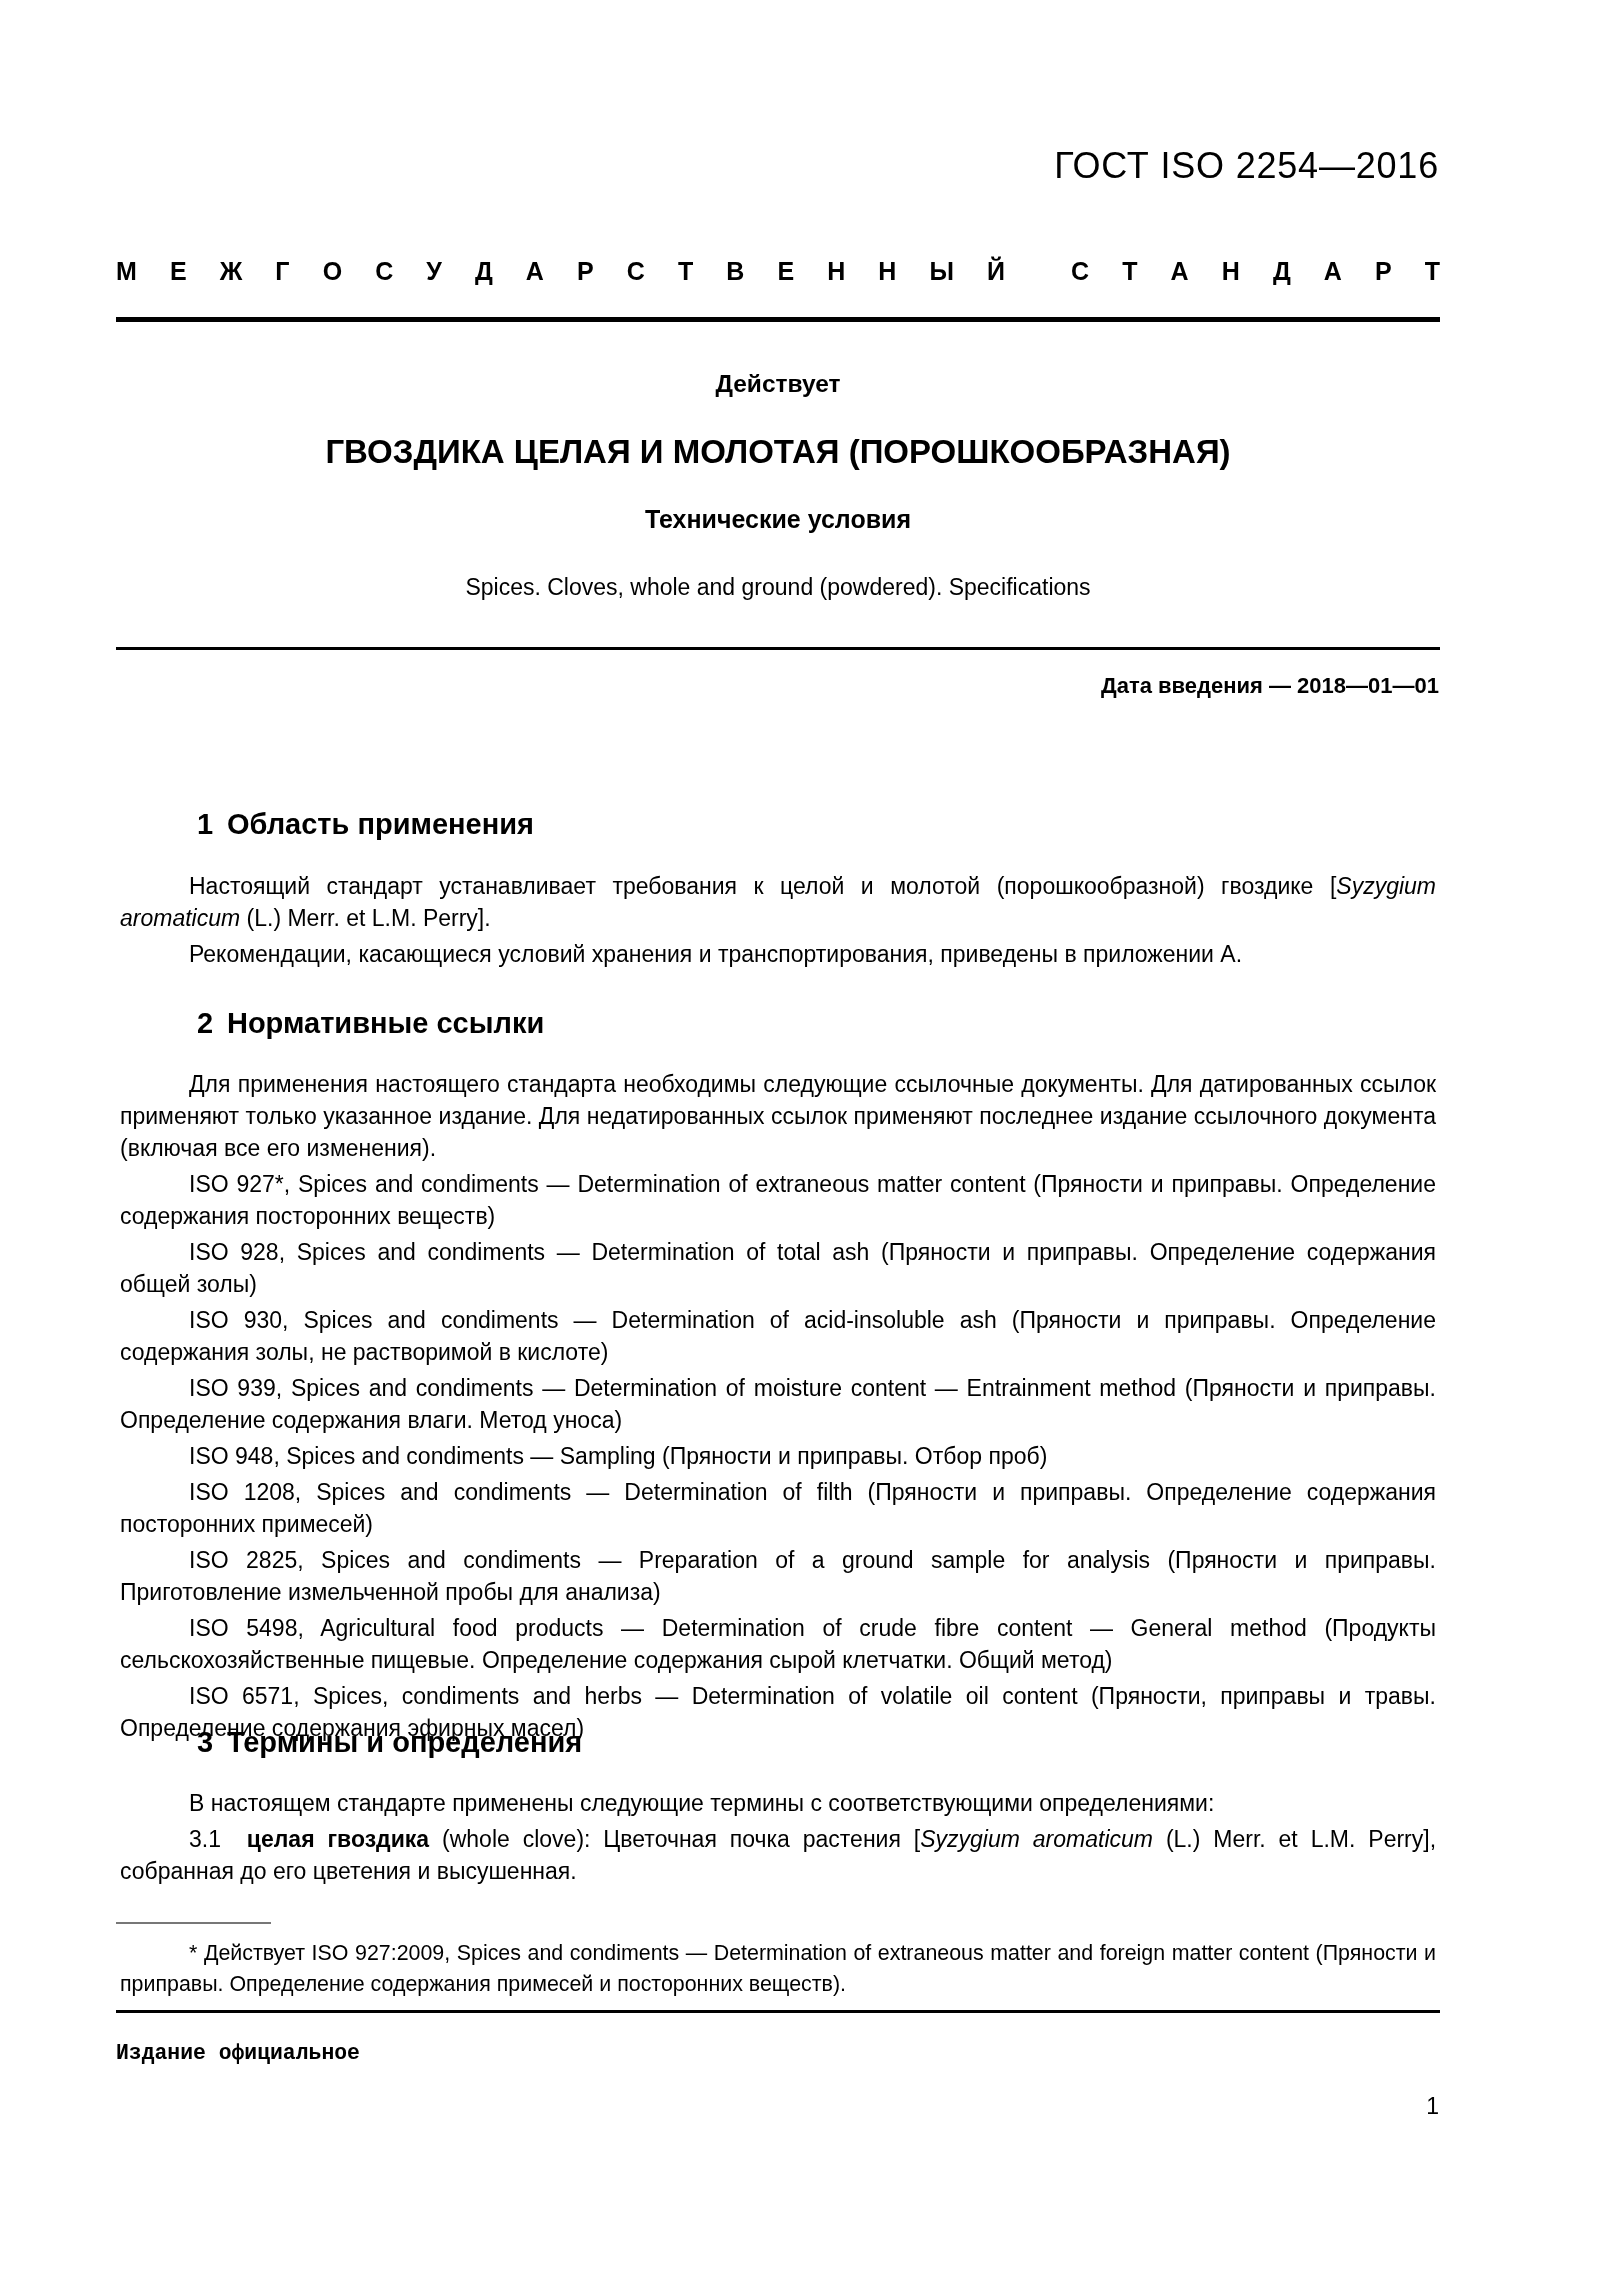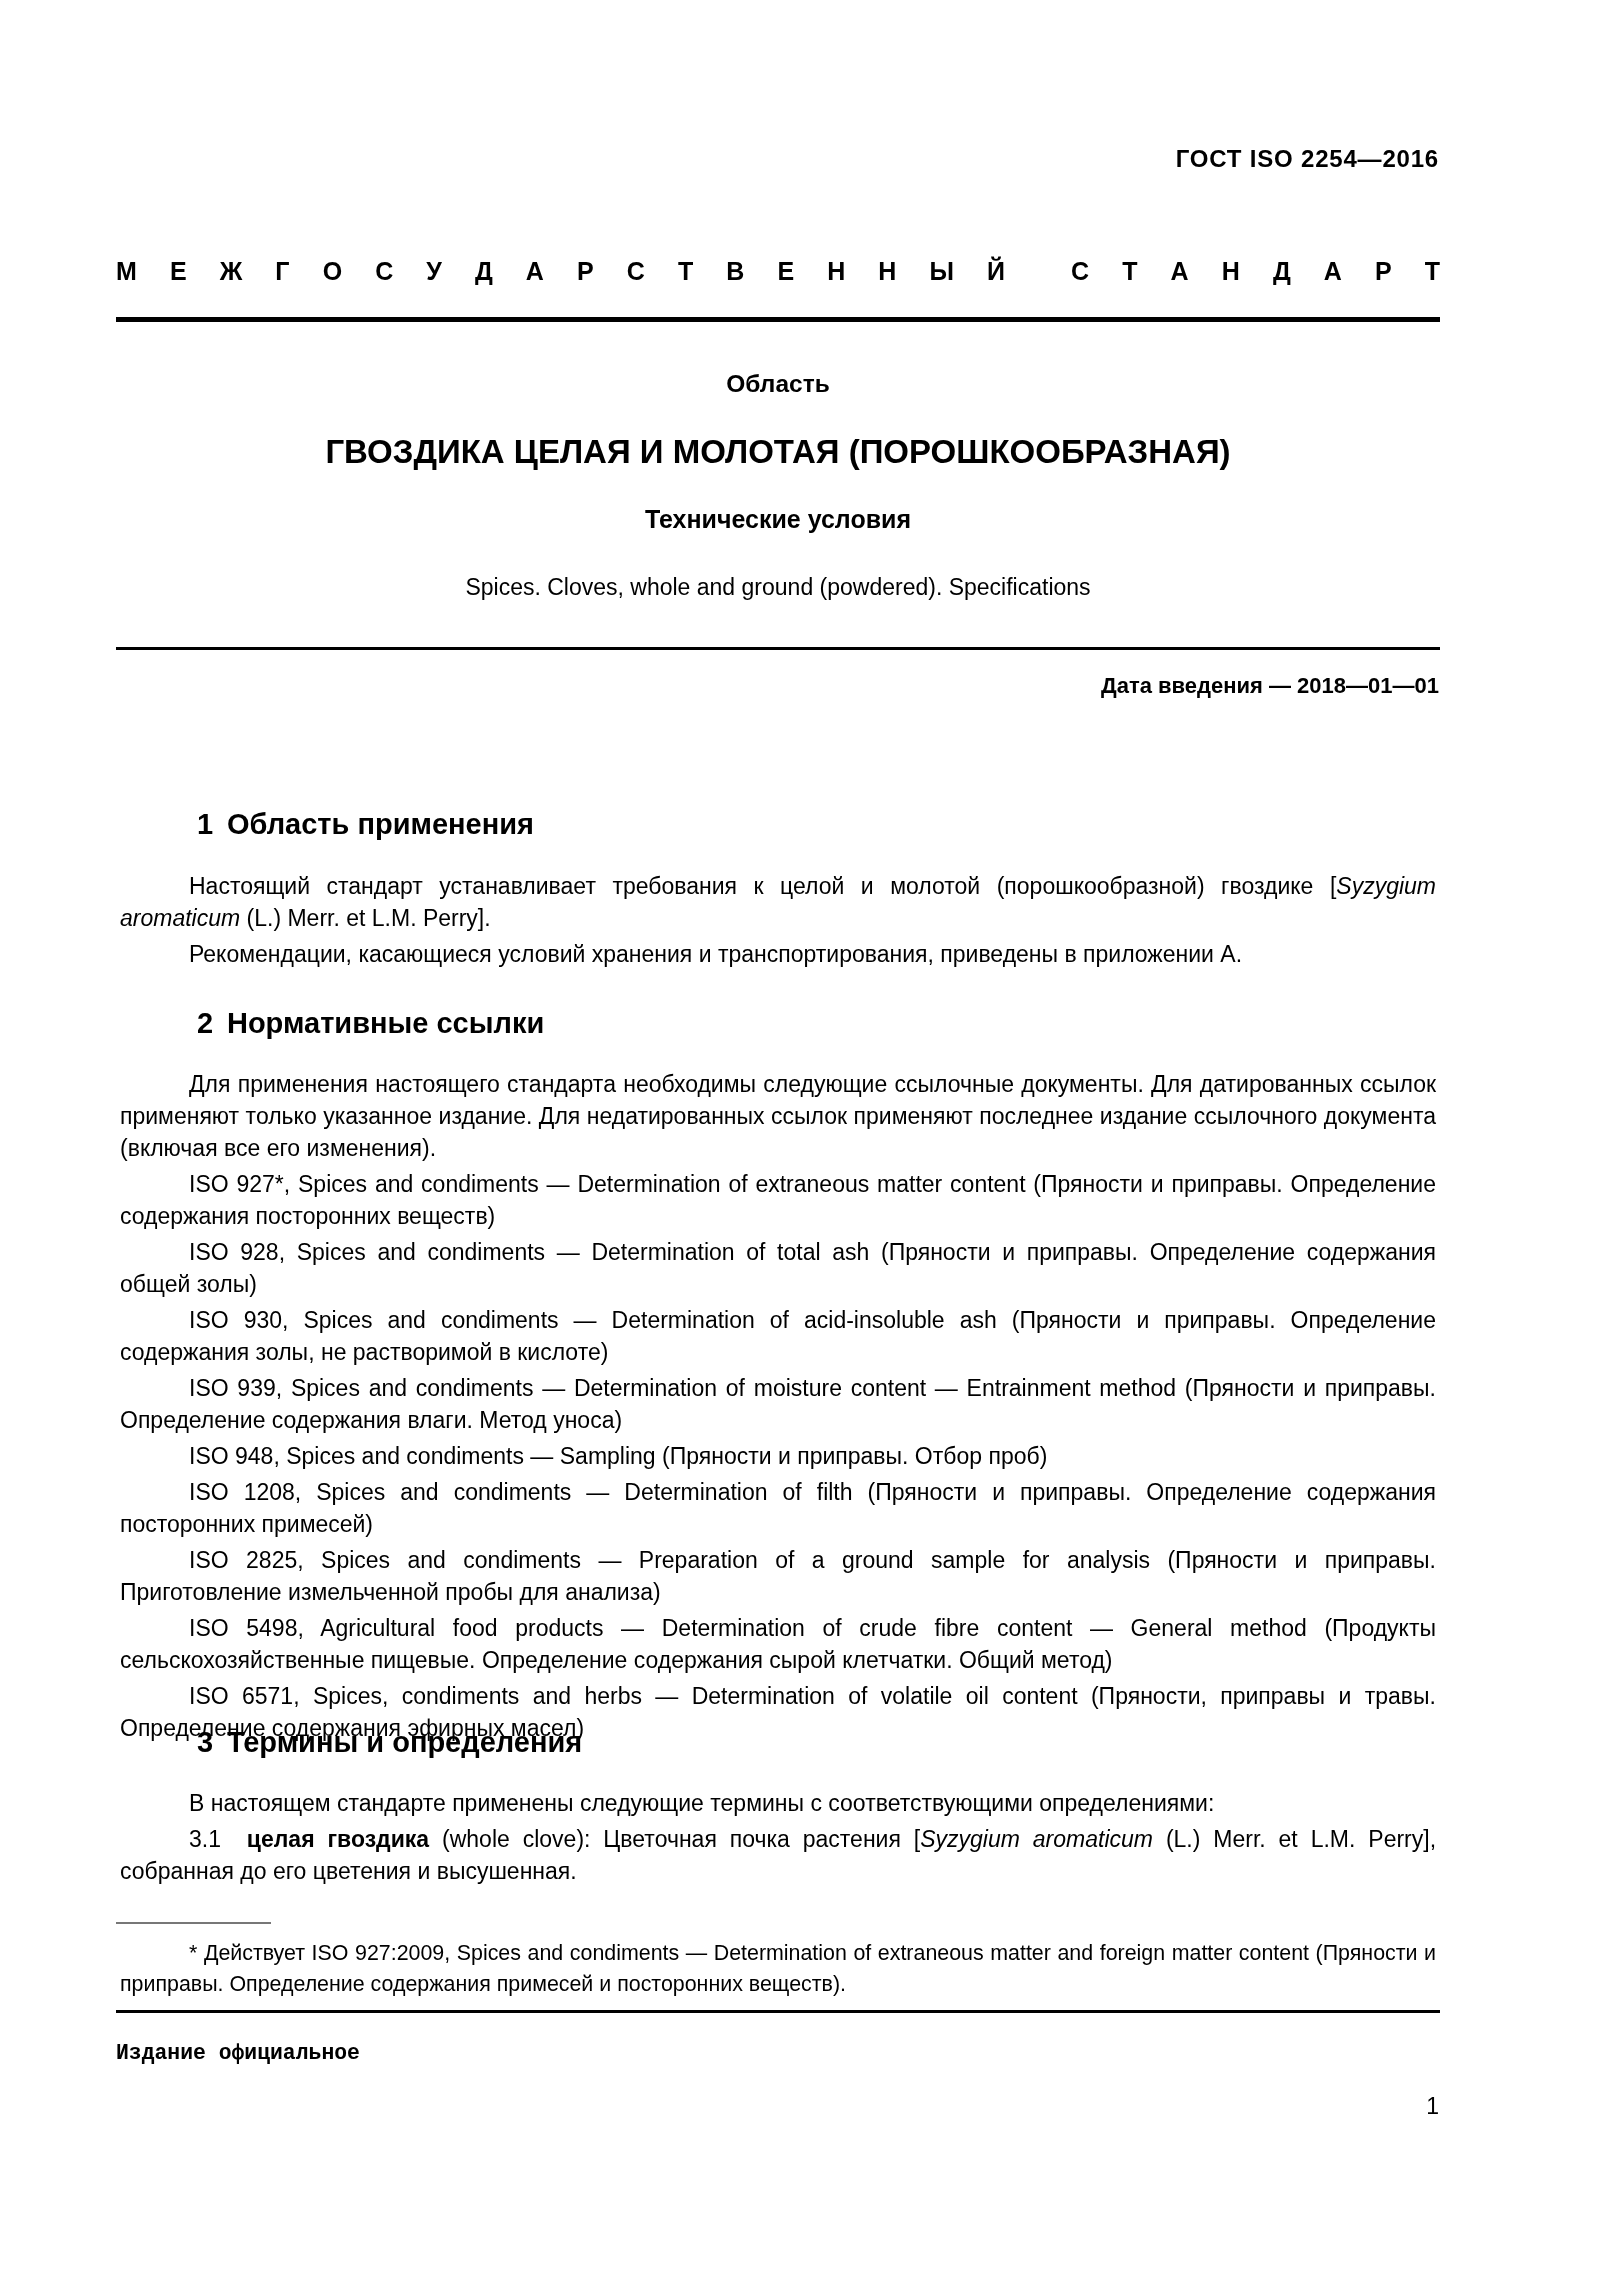--- a/index.html
+++ b/index.html
@@ -4,21 +4,21 @@
   <style>
     html, body { margin: 0; padding: 0; background: #ffffff; }
     body {
       width: 1623px; height: 2295px; position: relative; overflow: hidden;
       font-family: "Liberation Sans", "DejaVu Sans", sans-serif;
       color: #000;
     }
     .page { position: absolute; left: 0; top: 0; width: 1623px; height: 2295px; }
     .abs { position: absolute; }
     .doc-code {
-      right: 184px; top: 145px; font-size: 24px; font-weight: bold; letter-spacing: 0.8px;
+      right: 184px; top: 145px; font-size: 36px; font-weight: normal; letter-spacing: 0.8px;
       white-space: nowrap;
     }
     .interstate {
       left: 116px; width: 1324px; top: 257px; font-size: 25px; font-weight: bold;
       display: flex; justify-content: space-between; white-space: nowrap;
     }
     .interstate span { display: inline-block; }
     .rule-thick { left: 116px; width: 1324px; height: 4.6px; background: #000; }
     .rule-medium { left: 116px; width: 1324px; height: 3.1px; background: #000; }
     .rule-short { left: 116px; width: 155px; height: 1.5px; background: #777; }
@@ -75,21 +75,21 @@
     <span>А</span>
     <span>Н</span>
     <span>Д</span>
     <span>А</span>
     <span>Р</span>
     <span>Т</span>
   </div>
 
   <div class="abs rule-thick" style="top:317px;"></div>
 
-  <div class="abs center t-category">Область</div>
+  <div class="abs center t-category">Действует</div>
   <div class="abs center t-main">ГВОЗДИКА ЦЕЛАЯ И МОЛОТАЯ (ПОРОШКООБРАЗНАЯ)</div>
   <div class="abs center t-sub">Технические условия</div>
   <div class="abs center t-en">Spices. Cloves, whole and ground (powdered). Specifications</div>
 
   <div class="abs rule-medium" style="top:647px;"></div>
 
   <div class="abs date-line">Дата введения — 2018—01—01</div>
 
   <div class="abs content" style="top:796px;">
     <h2 class="section">

